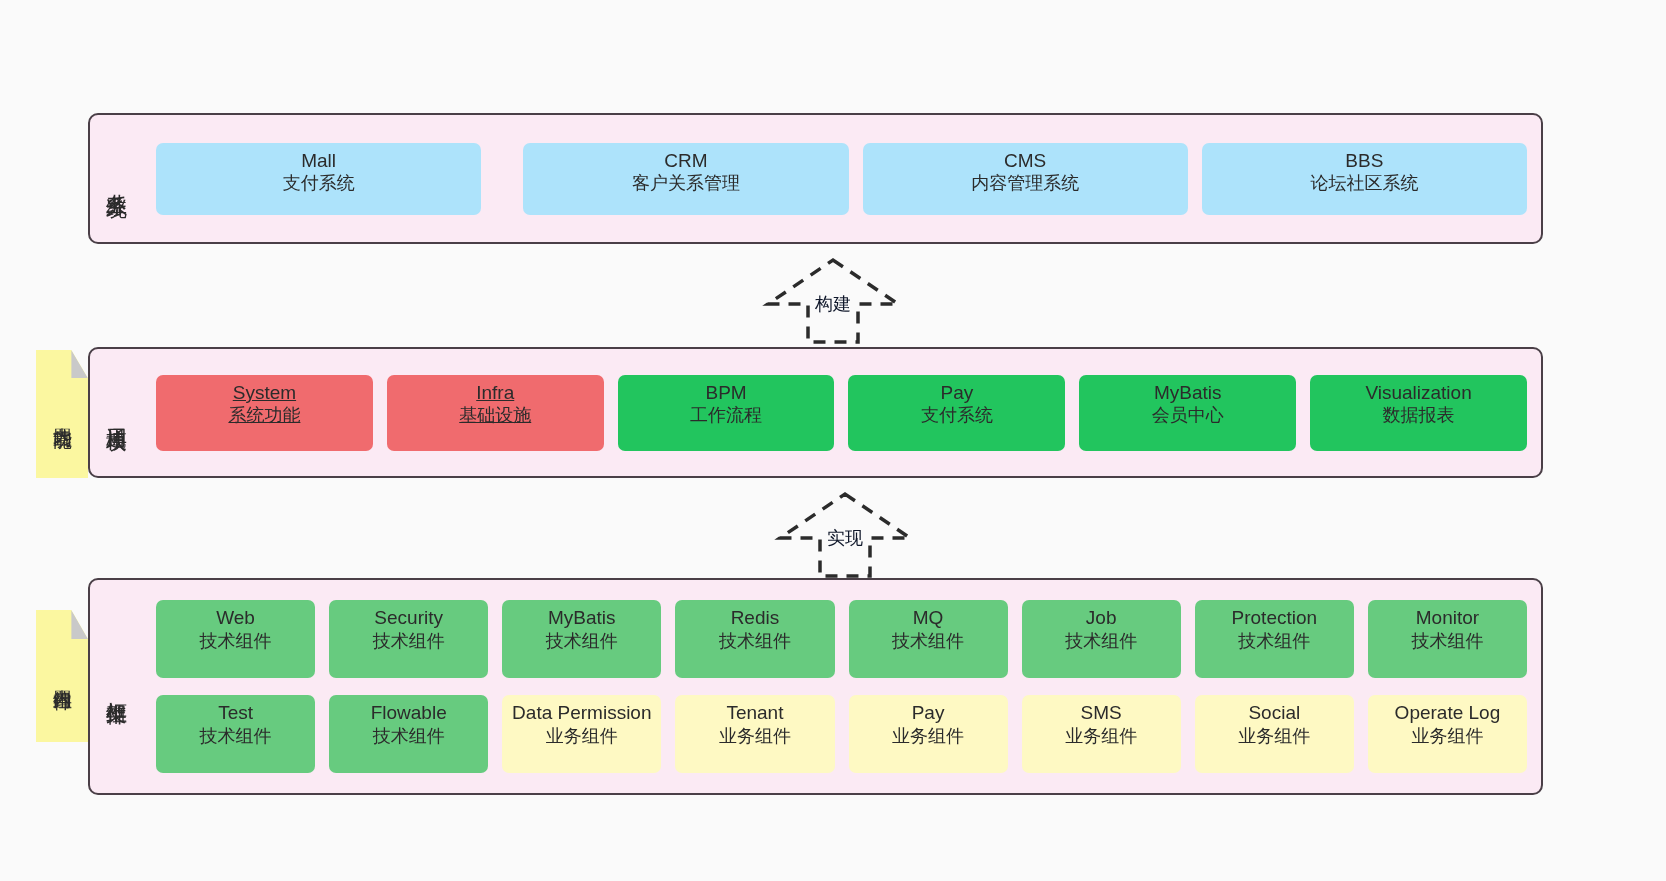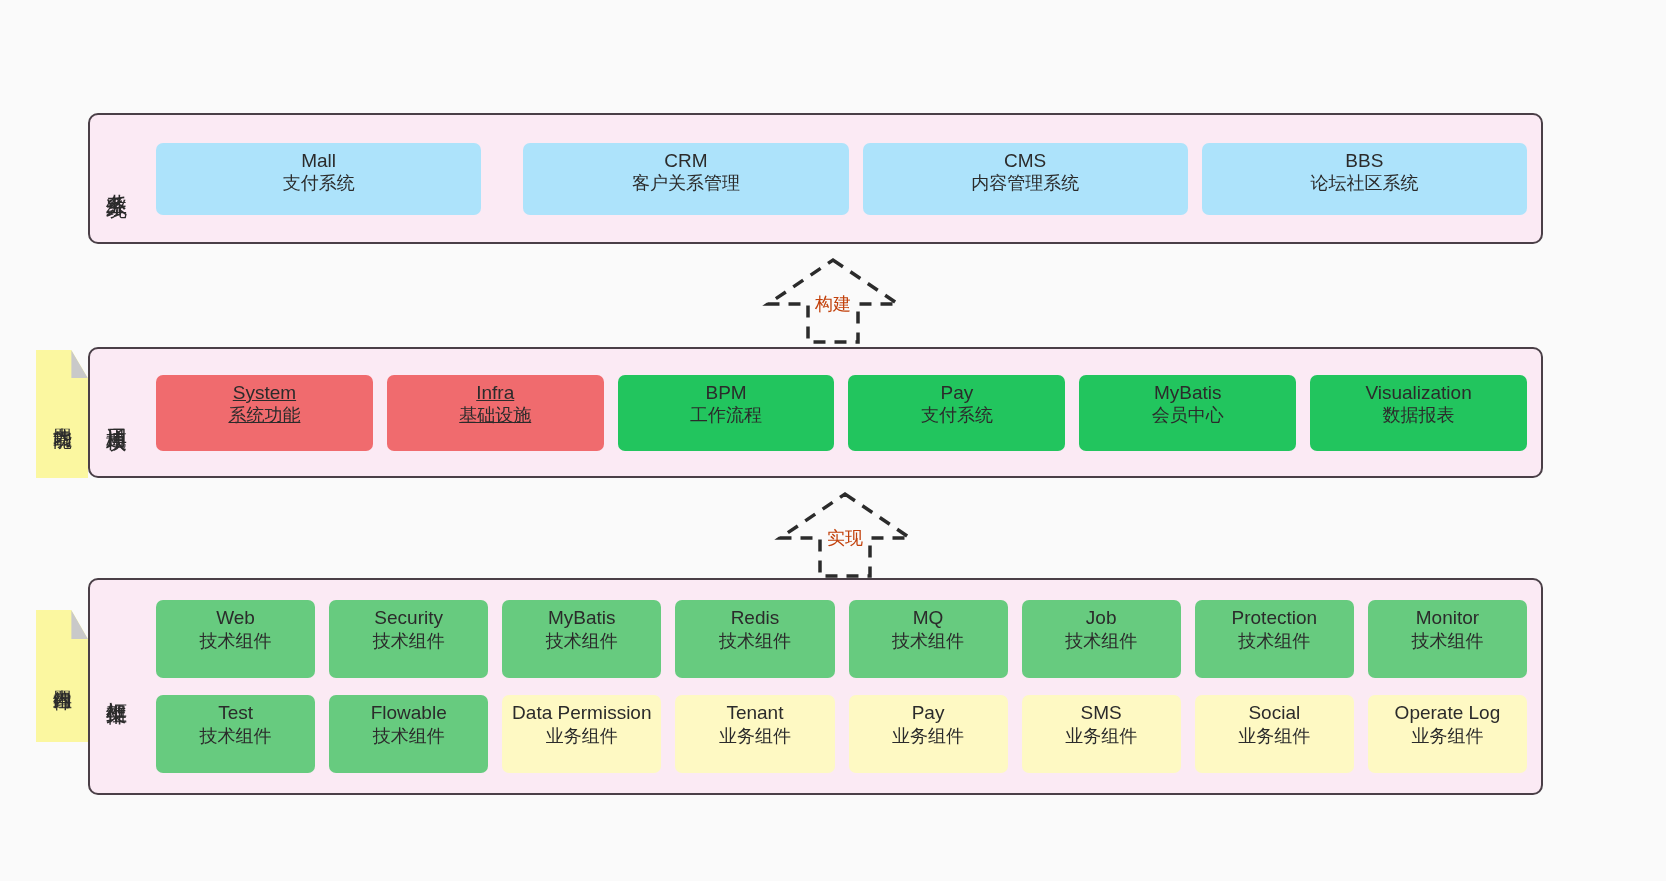--- a/index.html
+++ b/index.html
@@ -169,21 +169,21 @@
   .gen-arrow {
     position: absolute;
   }
   .gen-arrow svg { display: block; overflow: visible; }
   .gen-label {
     position: absolute;
     left: 50%;
     transform: translateX(-50%);
     top: 34px;
     font-size: 18px;
-    color: #c2410c;
+    color: #0f172a;
     background: #fafafa;
     padding: 0 2px;
     white-space: nowrap;
   }
   #arrow-build {
     left: 758px;
     top: 258px;
     width: 150px;
     height: 84px;
   }

